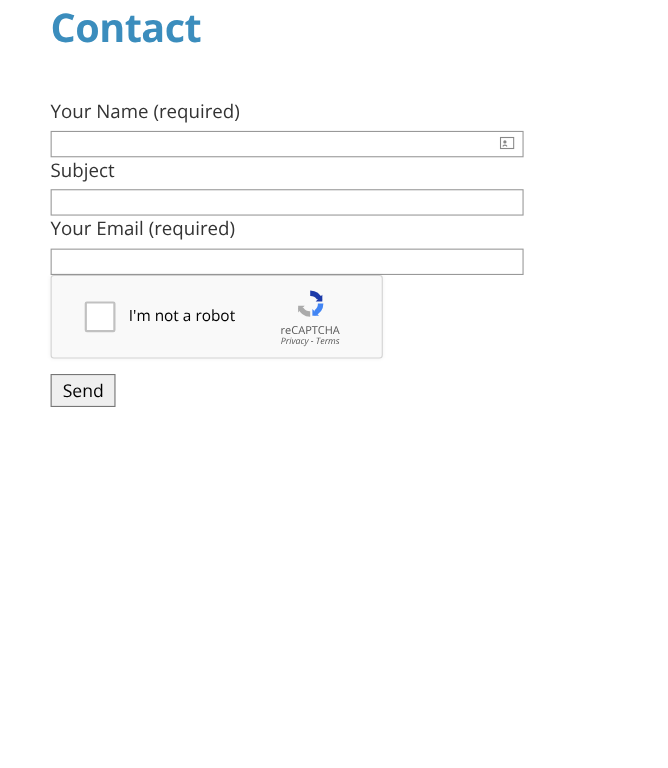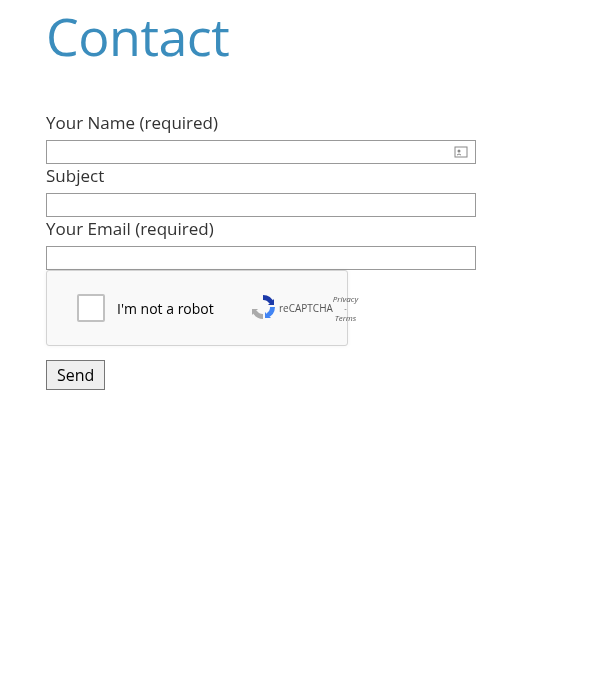--- a/index.html
+++ b/index.html
@@ -11,22 +11,22 @@
       font-family: -apple-system, BlinkMacSystemFont, "Segoe UI", "Open Sans", sans-serif;
       background: #ffffff;
       width: 607px;
       height: 698px;
       padding: 0;
     }
     .container {
       padding: 0 46px;
     }
     .page-title {
-      font-size: 52px;
-      font-weight: 400;
+      font-size: 36px;
+      font-weight: 700;
       color: #3b8dbd;
       margin-bottom: 40px;
       letter-spacing: -0.5px;
     }
     .form-group {
     }
     .form-label {
       display: block;
       font-size: 17px;
       color: #333333;
@@ -90,21 +90,21 @@
       flex-shrink: 0;
     }
     .recaptcha-label {
       font-size: 14px;
       color: #000000;
       margin-left: 12px;
       flex-grow: 1;
     }
     .recaptcha-right {
       display: flex;
-      flex-direction: row;
+      flex-direction: column;
       align-items: center;
       justify-content: flex-start;
       width: 70px;
     }
     .recaptcha-logo {
       width: 32px;
       height: 32px;
       margin-bottom: 2px;
     }
     .recaptcha-brand {

